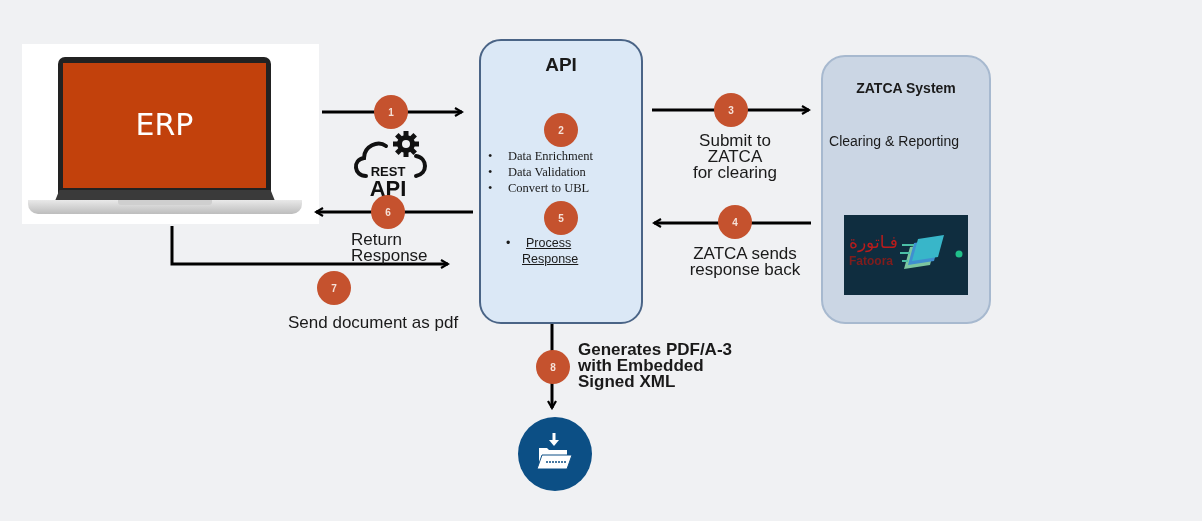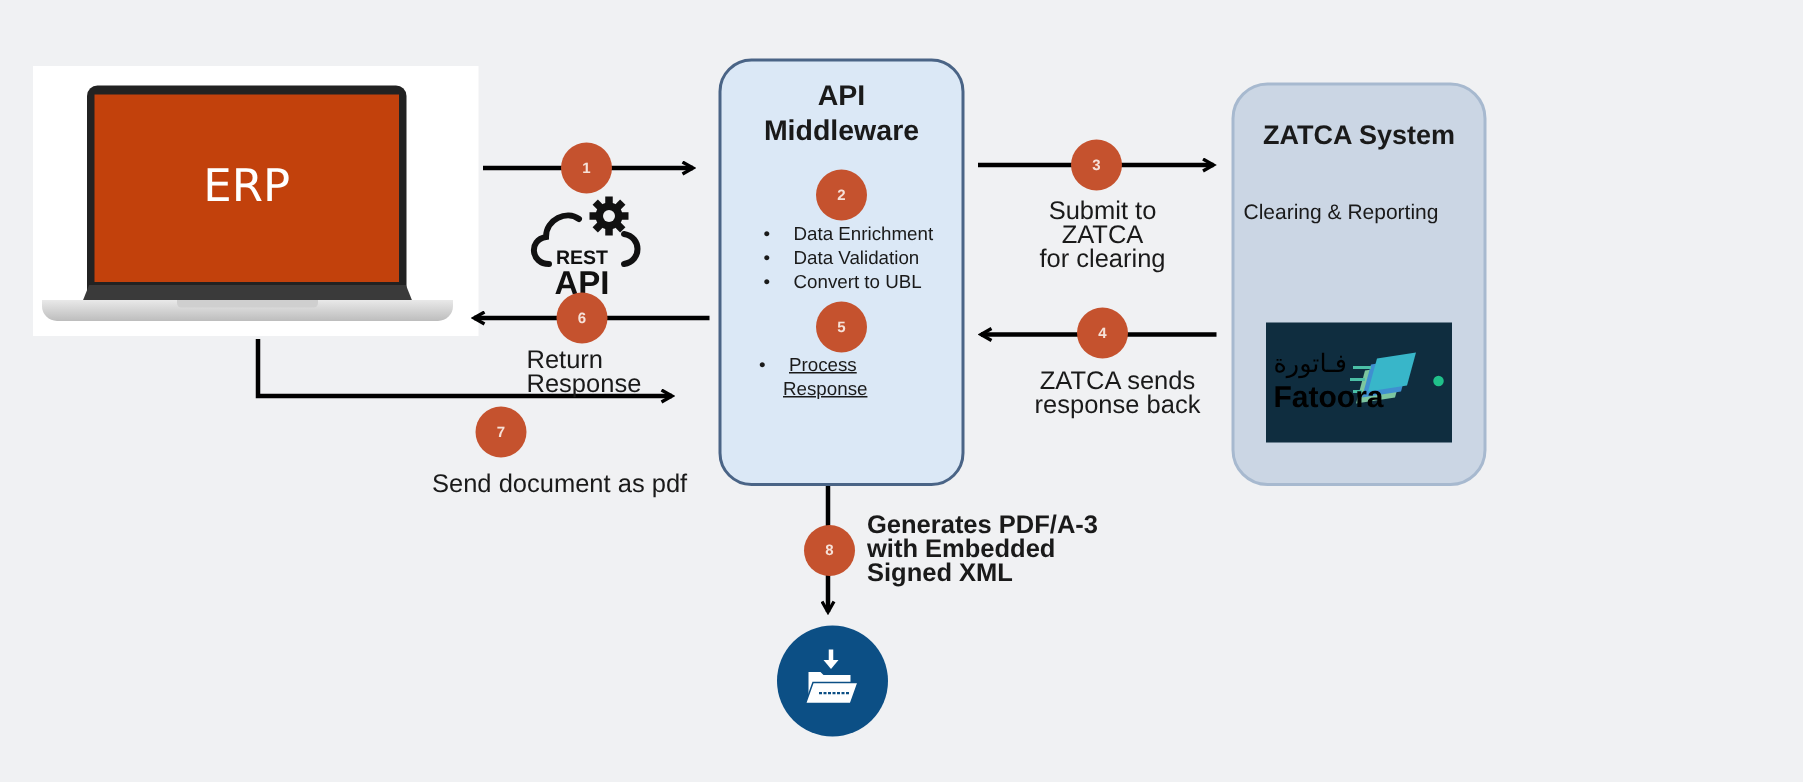--- a/index.html
+++ b/index.html
@@ -21,55 +21,54 @@
   .base { left:28px; top:200px; width:274px; height:14px; border-radius:0 0 10px 10px;
     background:linear-gradient(#e9e9e9,#bdbdbd); }
   .trackpad { left:118px; top:200px; width:94px; height:5px; background:#cfcfcf; border-radius:0 0 3px 3px; }
   
   .box-mw { left:479px; top:39px; width:164px; height:285px; background:#dbe8f6;
     border:2px solid #4a6486; border-radius:22px; box-sizing:border-box; }
   .box-z { left:821px; top:55px; width:170px; height:269px; background:#cbd6e4;
     border:2px solid #a7b9cf; border-radius:24px; box-sizing:border-box; }
   .title { font-weight:bold; text-align:center; }
   .mw-title { left:479px; top:53px; width:164px; font-size:19px; line-height:23px; }
-  .z-title { left:821px; top:80px; width:170px; font-size:18px; }
+  .z-title { left:821px; top:80px; width:170px; font-size:14px; }
   .z-sub { left:821px; top:133px; width:146px; font-size:14px; text-align:center; }
   .bullets { font-size:12.5px; line-height:16px; }
   .bullets div { white-space:nowrap; }
   .bullets .dot { display:inline-block; width:20px; }
   
   .badge { width:34px; height:34px; border-radius:50%; background:#c5522e;
     color:#f6e1d8; font-size:10px; font-weight:bold;
     display:flex; align-items:center; justify-content:center; }
   .label { font-size:17px; line-height:16px; color:#1a1a1a; }
   .center { text-align:center; }
   svg.arrows { position:absolute; left:0; top:0; }
   .fatoora { left:844px; top:215px; width:124px; height:80px; background:#0f2d3f; }
-  .fat-ar { left:849px; top:232px; color:#000000; font-size:17px; font-family:Liberation Serif, serif; }
-  .fat-en { left:849px; top:254px; color:#000000; font-size:20px; font-weight:bold; }
+  .fat-ar { left:849px; top:232px; color:#b91c1c; font-size:17px; font-family:Liberation Serif, serif; }
+  .fat-en { left:849px; top:254px; color:#7f1d1d; font-size:12px; font-weight:bold; }
   .pdf-circle { left:518px; top:417px; width:74px; height:74px; border-radius:50%; background:#0c4f85; }
 </style>
 </head>
 <body>
 
 <div class="abs laptop-card"></div>
 <div class="abs lid"></div>
 <div class="abs screen">
   <span>ERP</span>
 </div>
 <div class="abs kbd"></div>
 <div class="abs base"></div>
 <div class="abs trackpad"></div>
 
 <div class="abs box-mw"></div>
 <div class="abs title mw-title">
   <div>API</div>
-  <div>Middleware</div>
 </div>
-<div class="abs bullets" style="left:509px; top:148px;">
+<div class="abs bullets" style="left:488px; top:148px;font-family:Liberation Serif, serif;">
   <div><span class="dot">•</span><span>Data Enrichment</span></div>
   <div><span class="dot">•</span><span>Data Validation</span></div>
   <div><span class="dot">•</span><span>Convert  to UBL</span></div>
 </div>
 <div class="abs bullets" style="left:506px; top:235px;text-decoration:underline;">
   <div><span class="dot" style="width:20px">•</span><span>Process</span></div>
   <div style="padding-left:16px"><span>Response</span></div>
 </div>
 
 <div class="abs box-z"></div>

